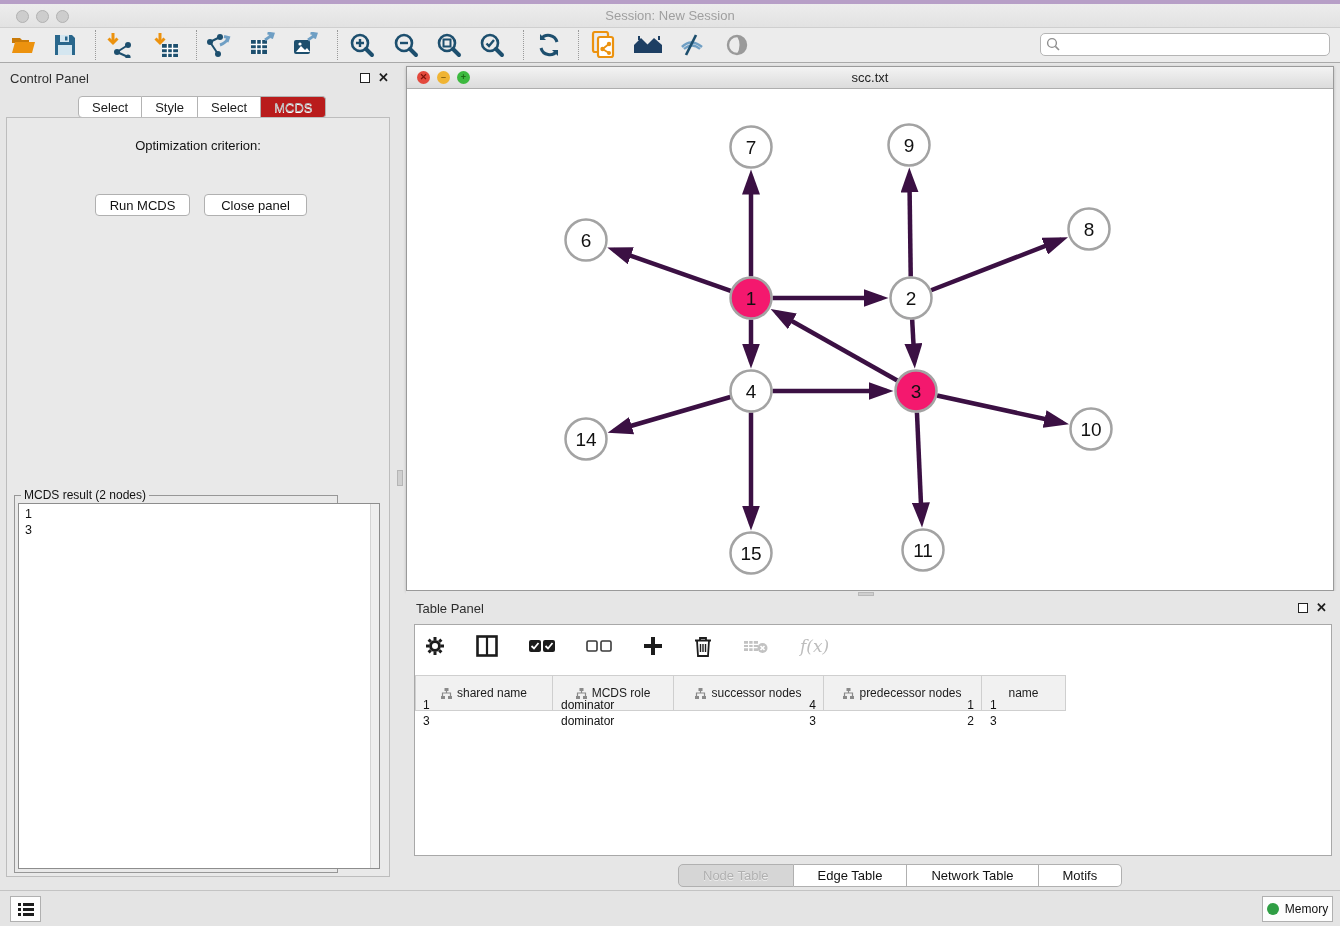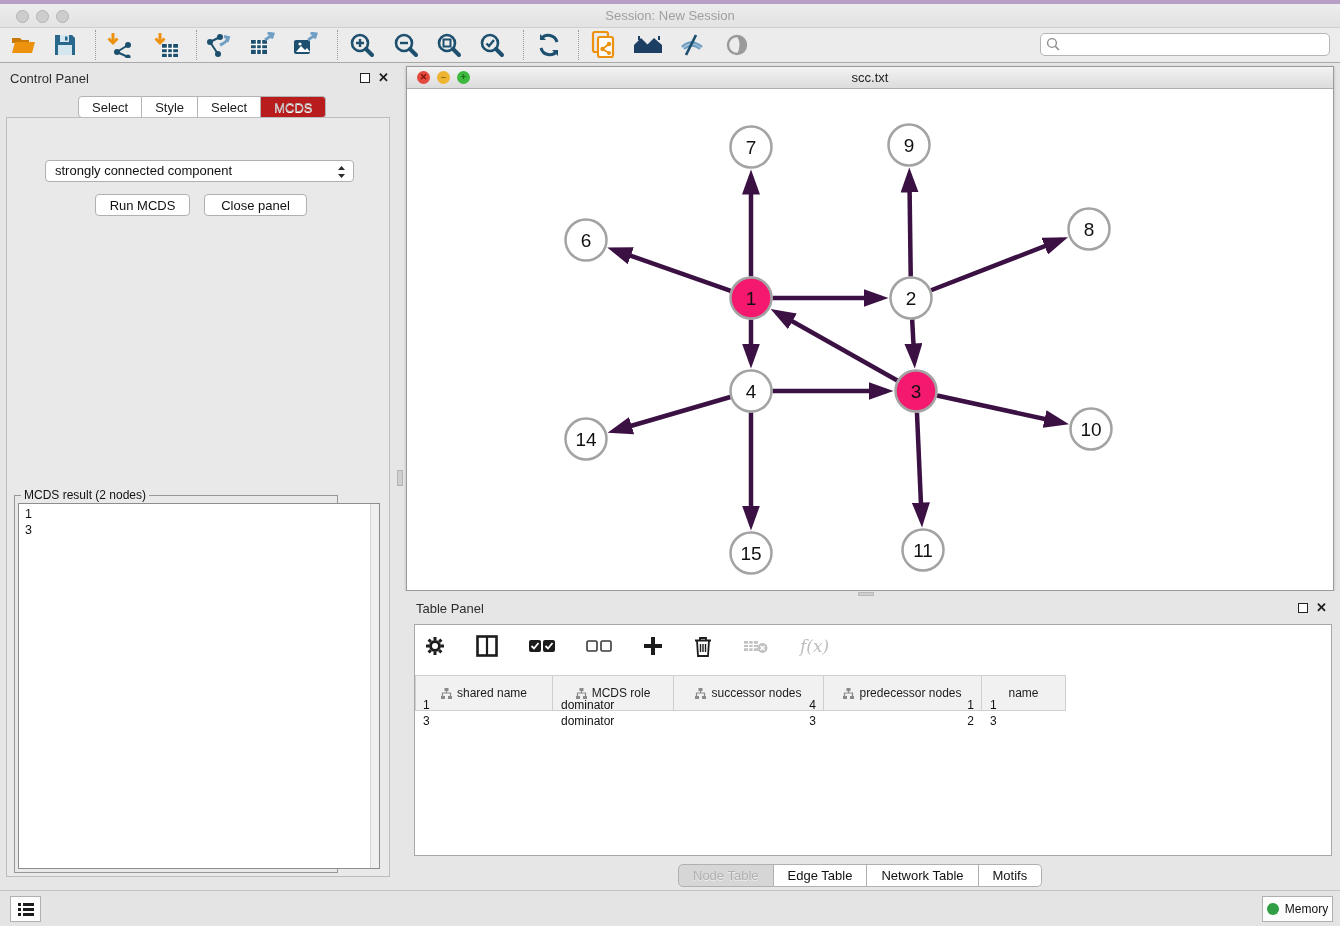--- a/index.html
+++ b/index.html
@@ -60,21 +60,21 @@
   .tpbtn { background:none; border:none; cursor:pointer; display:flex; align-items:center; justify-content:center; height:26px; }
   .fx { font-family:"DejaVu Serif", serif; font-style:italic; font-size:17px; color:#bdbdbd; }
   .grid-head { position:absolute; left:0; top:50px; height:20px; display:flex; }
   .hcell { background:#f1f1f1; border:1px solid #cfcfcf; border-left:none; height:36px; display:flex; align-items:center; justify-content:center; gap:5px; font-size:12px; color:#1c1c1c; }
   .hcell:first-child { border-left:1px solid #cfcfcf; }
   .grid-row { position:absolute; left:0; display:flex; height:16px; font-size:12px; color:#111; }
   .ccell { height:16px; line-height:16px; padding:0 8px; }
   .r { text-align:right; }
 
   .bottom-tabs { left:678px; top:864px; display:flex; }
-  .btab { height:23px; line-height:22px; font-size:13px; background:#fff; border:1px solid #b0b0b0; border-left:none; padding:0 14px; color:#111; cursor:pointer; }
+  .btab { height:23px; line-height:22px; font-size:13px; background:#fff; border:1px solid #b0b0b0; border-left:none; padding:0 24px; color:#111; cursor:pointer; }
   .btab:first-child { border-left:1px solid #b0b0b0; border-radius:5px 0 0 5px; }
   .btab:last-child { border-radius:0 5px 5px 0; }
   .btab.disabled { background:#d6d6d6; color:#b0b0b0; text-shadow:0 1px 0 #eee; }
 
   
   .statusbar { left:0; top:890px; width:1340px; height:36px; background:#e4e4e4; border-top:1px solid #c3c3c3; }
   .sq-btn { position:absolute; background:#fdfdfd; border:1px solid #b0b0b0; border-radius:0; cursor:pointer; display:flex; align-items:center; justify-content:center; gap:6px; font-size:12px; color:#111; font-family:"Liberation Sans",sans-serif; }
   .memdot { width:12px; height:12px; border-radius:50%; background:#2f9e44; display:inline-block; }
 </style>
 </head>
@@ -250,29 +250,21 @@
   <span class="float-ic" style="left:360px"></span>
   <span class="close-ic" style="left:378px">✕</span>
 </div>
 <div class="abs tabrow" style="left:78px; top:96px;">
   <span class="tab">Select</span>
   <span class="tab">Style</span>
   <span class="tab">Select</span>
   <span class="tab disabled">MCDS</span>
 </div>
 <div class="abs cp-body">
-  <div class="cp-select">
-    <span>strongly connected component</span>
-    <span class="stepper">
-      <svg width="11" height="18" viewBox="0 0 11 18">
-          <path d="M2 7 5.5 3 9 7z" fill="#2b2b2b"></path>
-          <path d="M2 11 5.5 15 9 11z" fill="#2b2b2b"></path>
-        </svg>
-    </span>
-  </div>
+  <div class="opt-label">Optimization criterion:</div>
   <button class="cp-btn" style="left:88px; width:95px;">Run MCDS</button>
   <button class="cp-btn" style="left:197px; width:103px;">Close panel</button>
   <div class="groupbox">
     <span class="legend">MCDS result (2 nodes)</span>
     <div class="result-area">
       <div>1</div>
       <div>3</div>
       <div class="result-scroll"></div>
     </div>
   </div>

